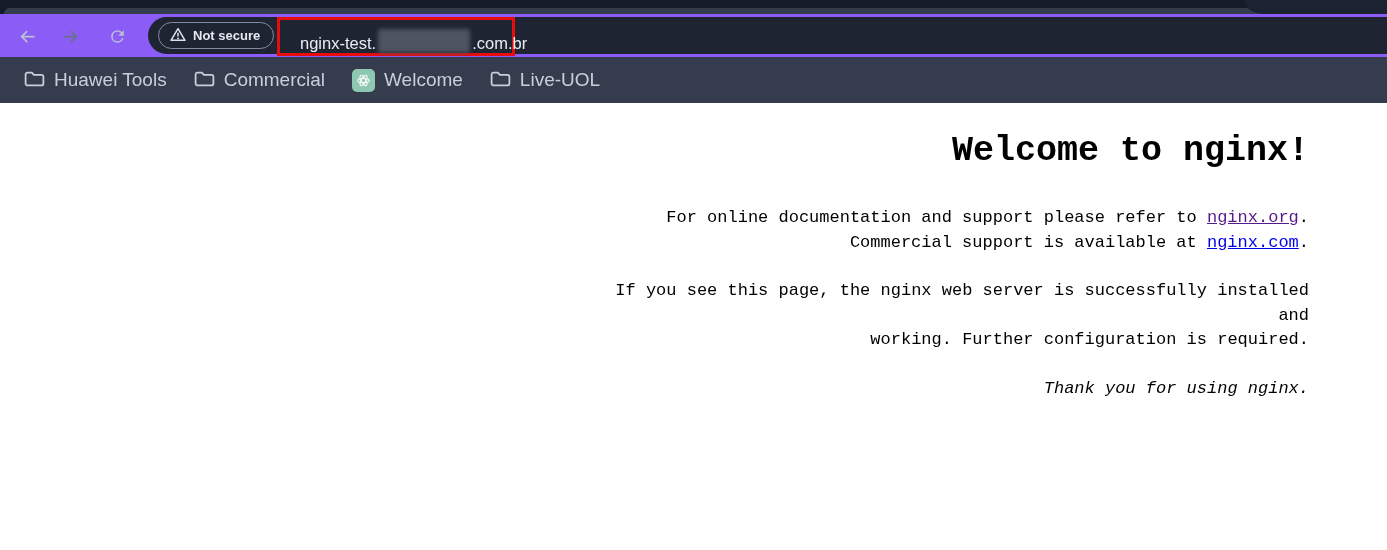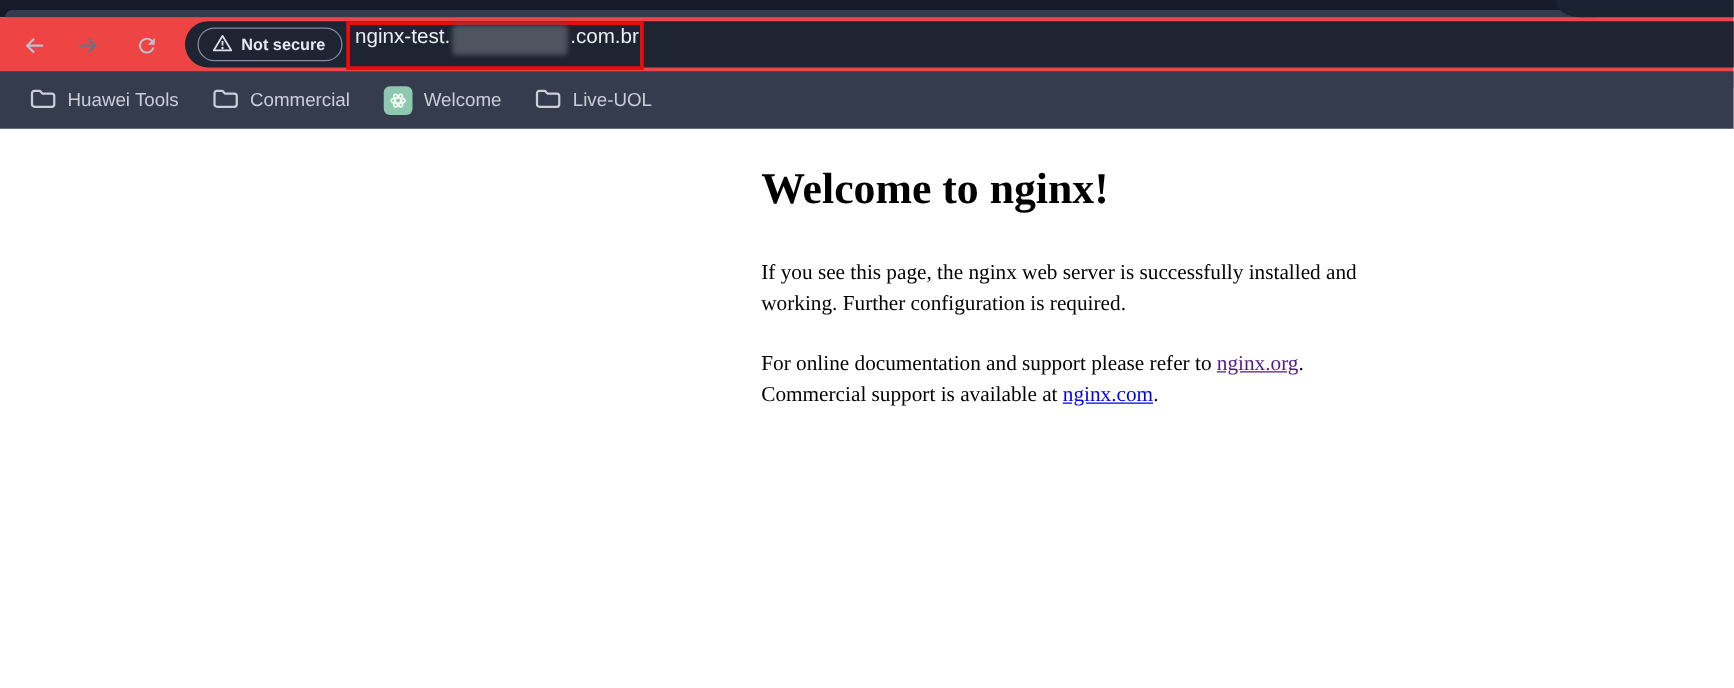--- a/index.html
+++ b/index.html
@@ -5,45 +5,45 @@
   html,body{margin:0;padding:0;}
   body{
     width:1387px;height:550px;position:relative;overflow:hidden;
     background:#ffffff;font-family:"Liberation Sans",sans-serif;
   }
   
   .frame{position:absolute;left:0;top:0;width:1387px;height:14px;background:#161b2a;}
   .tab-sliver{position:absolute;left:4px;top:8px;width:1272px;height:6px;background:#353c4e;border-radius:8px 8px 0 0;}
   .frame-corner{position:absolute;left:1245px;top:0;width:142px;height:14px;background:#1b2232;border-bottom-left-radius:20px 12px;}
   
-  .toolbar{position:absolute;left:0;top:14px;width:1387px;height:56px;background:#ef4444;}
+  .toolbar{position:absolute;left:0;top:14px;width:1387px;height:56px;background:#8b5cf6;}
   .nav-btn{position:absolute;top:7px;width:30px;height:30px;border:none;background:transparent;padding:0;
     display:flex;align-items:center;justify-content:center;border-radius:50%;cursor:pointer;}
   .nav-btn svg{display:block;}
   .btn-back{left:12px;}
   .btn-forward{left:55px;}
   .btn-reload{left:102px;}
   .omnibox{position:absolute;left:148px;top:3px;width:1260px;height:37px;background:#1e2432;border-radius:19px;}
   .chip{position:absolute;left:158px;top:8px;height:27px;box-sizing:border-box;border:1.5px solid #828ba0;
     border-radius:14px;display:flex;align-items:center;gap:7px;padding:0 13px 0 11px;background:transparent;cursor:pointer;}
   .chip-label{color:#e4e8f0;font-size:13px;font-weight:bold;white-space:nowrap;}
   .url-highlight{position:absolute;left:277px;top:3px;width:238px;height:39px;box-sizing:border-box;
-    border:3px solid #e60d0d;display:flex;align-items:flex-start;padding-left:4px;z-index:5;}
+    border:3px solid #e60d0d;display:flex;align-items:flex-end;padding-left:20px;z-index:5;}
   .url-text{color:#eaedf3;font-size:16.5px;white-space:nowrap;}
   .redaction{width:92px;height:24px;background:#4e5460;border-radius:3px;filter:blur(2px);margin:0 2px;flex:none;}
   
   .bookmarks{position:absolute;left:0;top:57px;width:1387px;height:46px;background:#353c4e;
     display:flex;align-items:center;gap:19px;padding-left:20px;box-sizing:border-box;}
   .bm-item{display:flex;align-items:center;gap:9px;background:transparent;border:none;padding:3px 4px;
     border-radius:6px;cursor:pointer;}
-  .bm-label{color:#c9ced9;font-size:15px;white-space:nowrap;}
+  .bm-label{color:#c9ced9;font-size:19px;white-space:nowrap;}
   .gpt-tile{width:23px;height:23px;background:#8fc8b0;border-radius:5px;display:flex;align-items:center;justify-content:center;}
   
   .content{position:absolute;left:609px;top:128px;width:700px;color:#000;
-    font-family:Liberation Serif, serif;}
+    font-family:Liberation Mono, monospace;text-align:right;}
   .content h1{font-size:35px;line-height:46px;font-weight:bold;margin:0 0 32px 0;}
   .content p{font-size:17px;line-height:24.5px;margin:0 0 24px 0;}
   .content p.closing{margin-top:0;}
   a.lnk{text-decoration:underline;cursor:pointer;}
   a.visited{color:#551A8B;}
   a.unvisited{color:#0000EE;}
   em{font-style:italic;}
 </style>
 </head>
 <body>
@@ -138,19 +138,20 @@
         <path d="M1.6 4.6 a2 2 0 0 1 2-2 h4.3 l2 2.2 h7.5 a2 2 0 0 1 2 2 v6.6 a2 2 0 0 1 -2 2 h-13.8 a2 2 0 0 1 -2 -2 z" fill="none" stroke="#c9ced9" stroke-width="1.8" stroke-linejoin="round"></path>
       </svg>
     </span>
     <span class="bm-label">Live-UOL</span>
   </button>
 </div>
 
 <div class="content">
   <h1>Welcome to nginx!</h1>
 
+  <p><span>For online documentation and support please refer to </span><a class="lnk visited">nginx.org</a><span>.</span><br>
+     <span>Commercial support is available at </span><a class="lnk unvisited">nginx.com</a><span>.</span></p>
+
   <p><span>If you see this page, the nginx web server is successfully installed and</span><br>
      <span>working. Further configuration is required.</span></p>
 
-  <p><span>For online documentation and support please refer to </span><a class="lnk visited">nginx.org</a><span>.</span><br>
-     <span>Commercial support is available at </span><a class="lnk unvisited">nginx.com</a><span>.</span></p>
-
+  <p class="closing"><em>Thank you for using nginx.</em></p>
 </div>
 
 </body></html>

